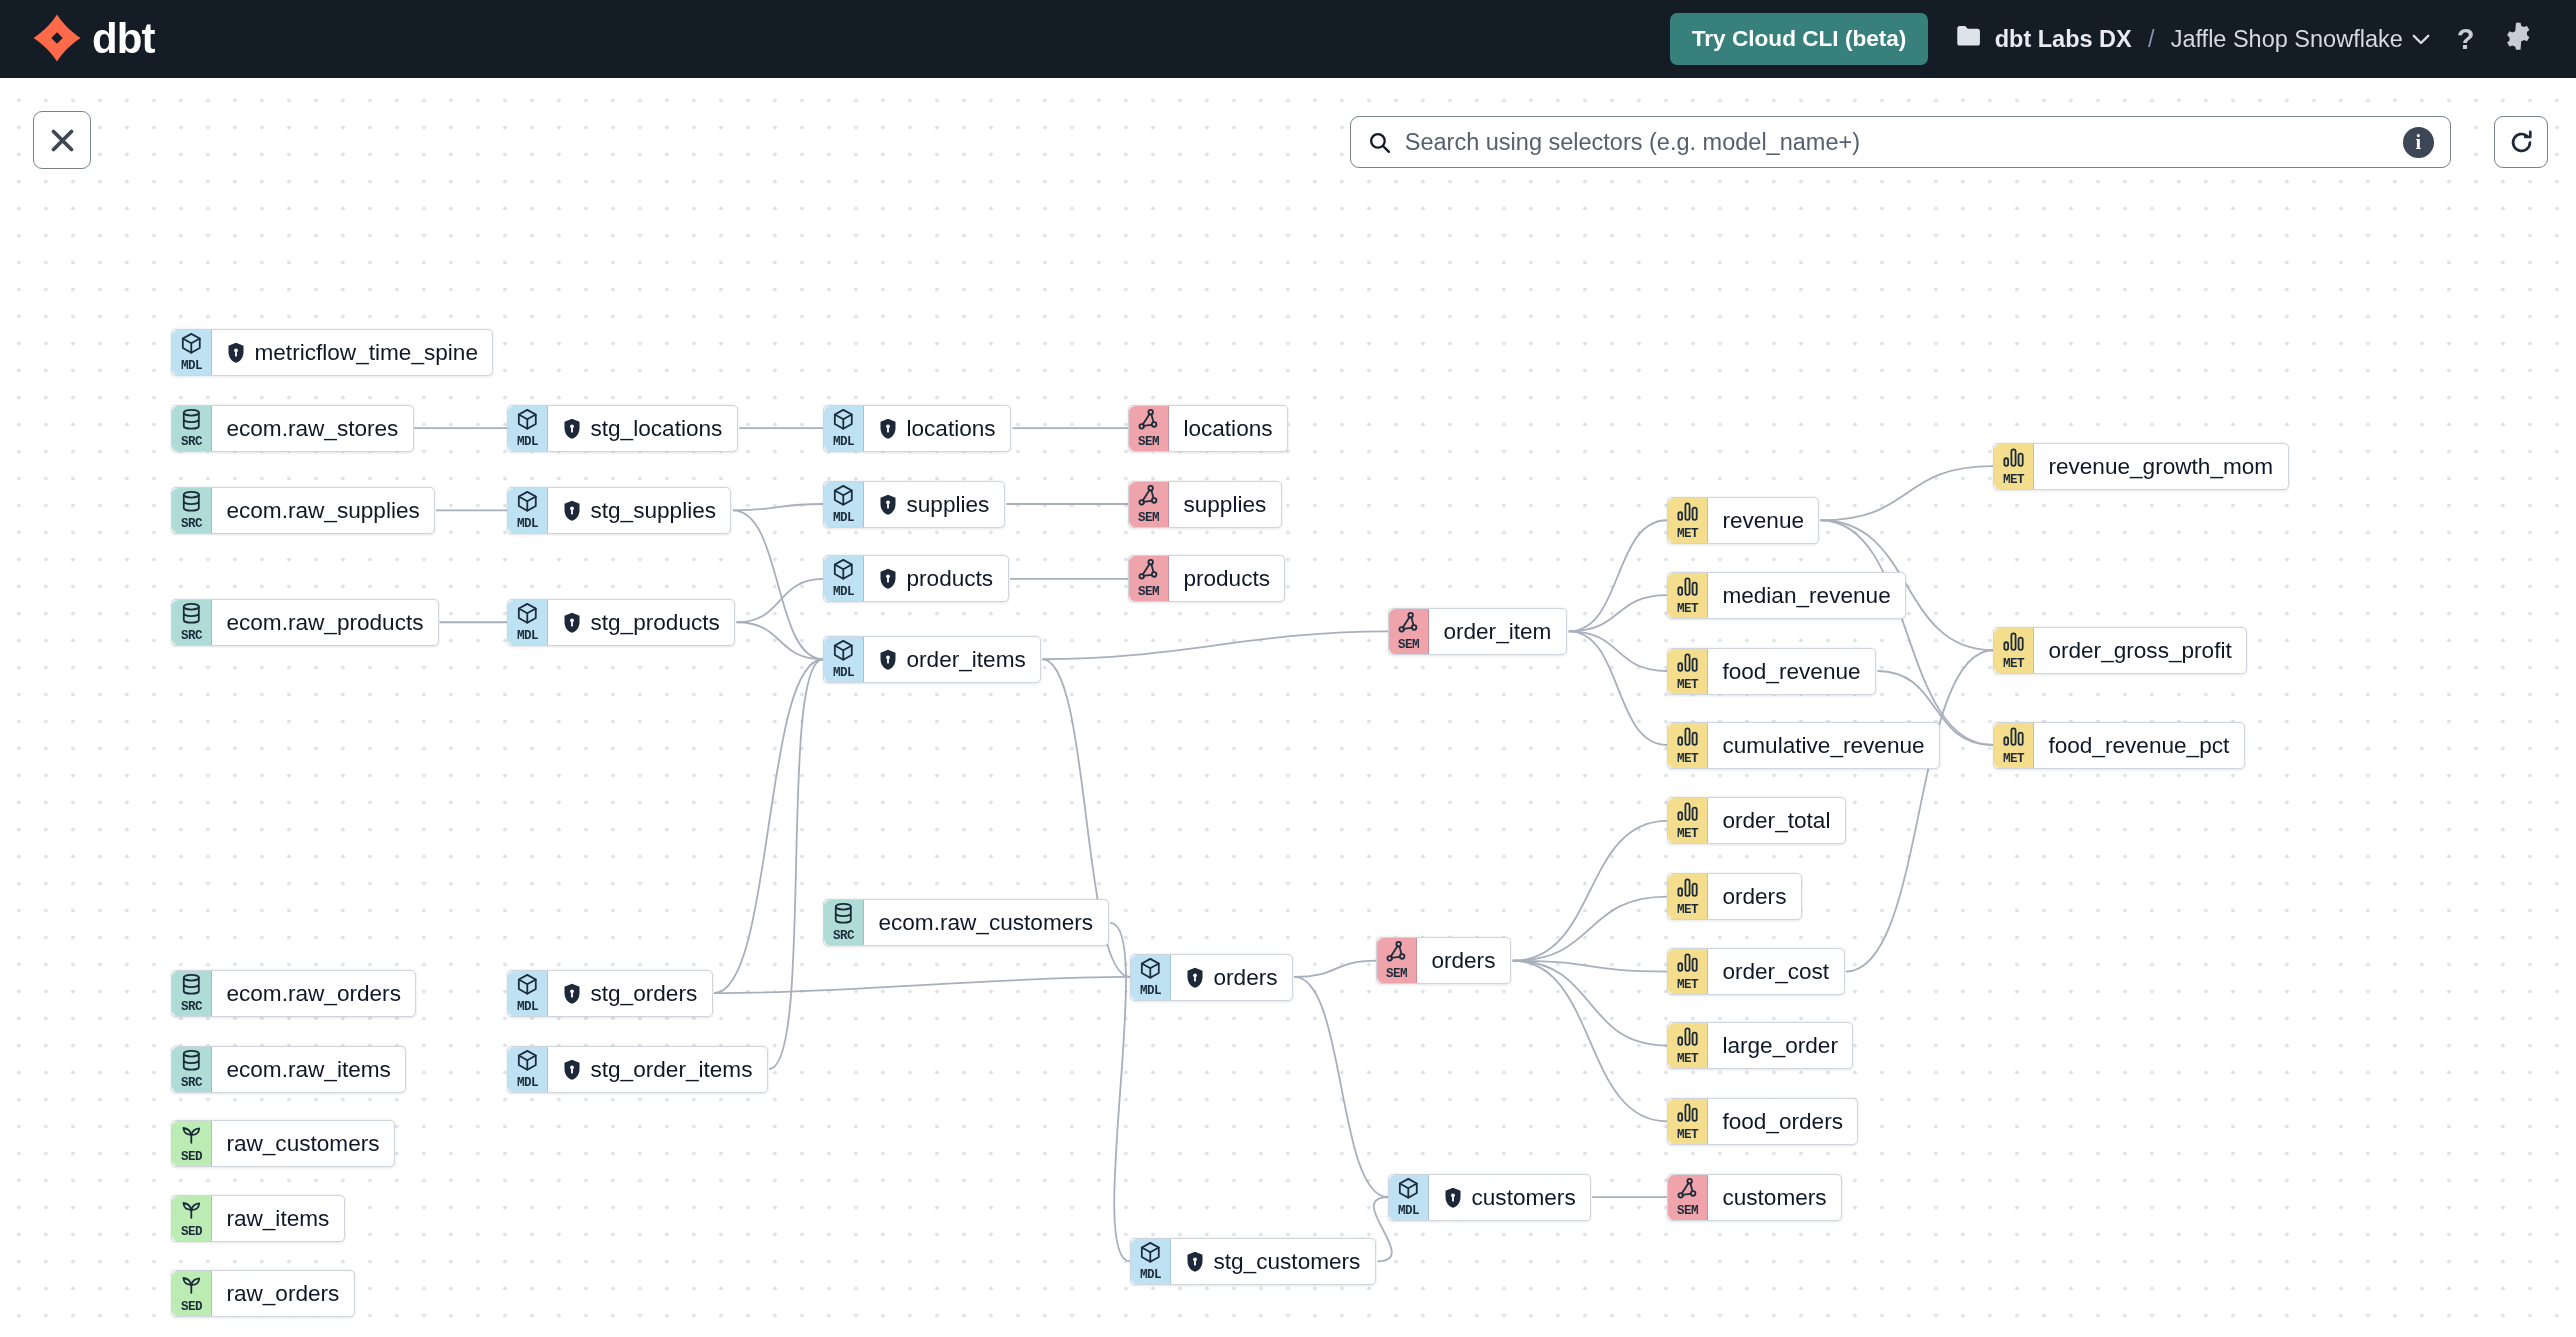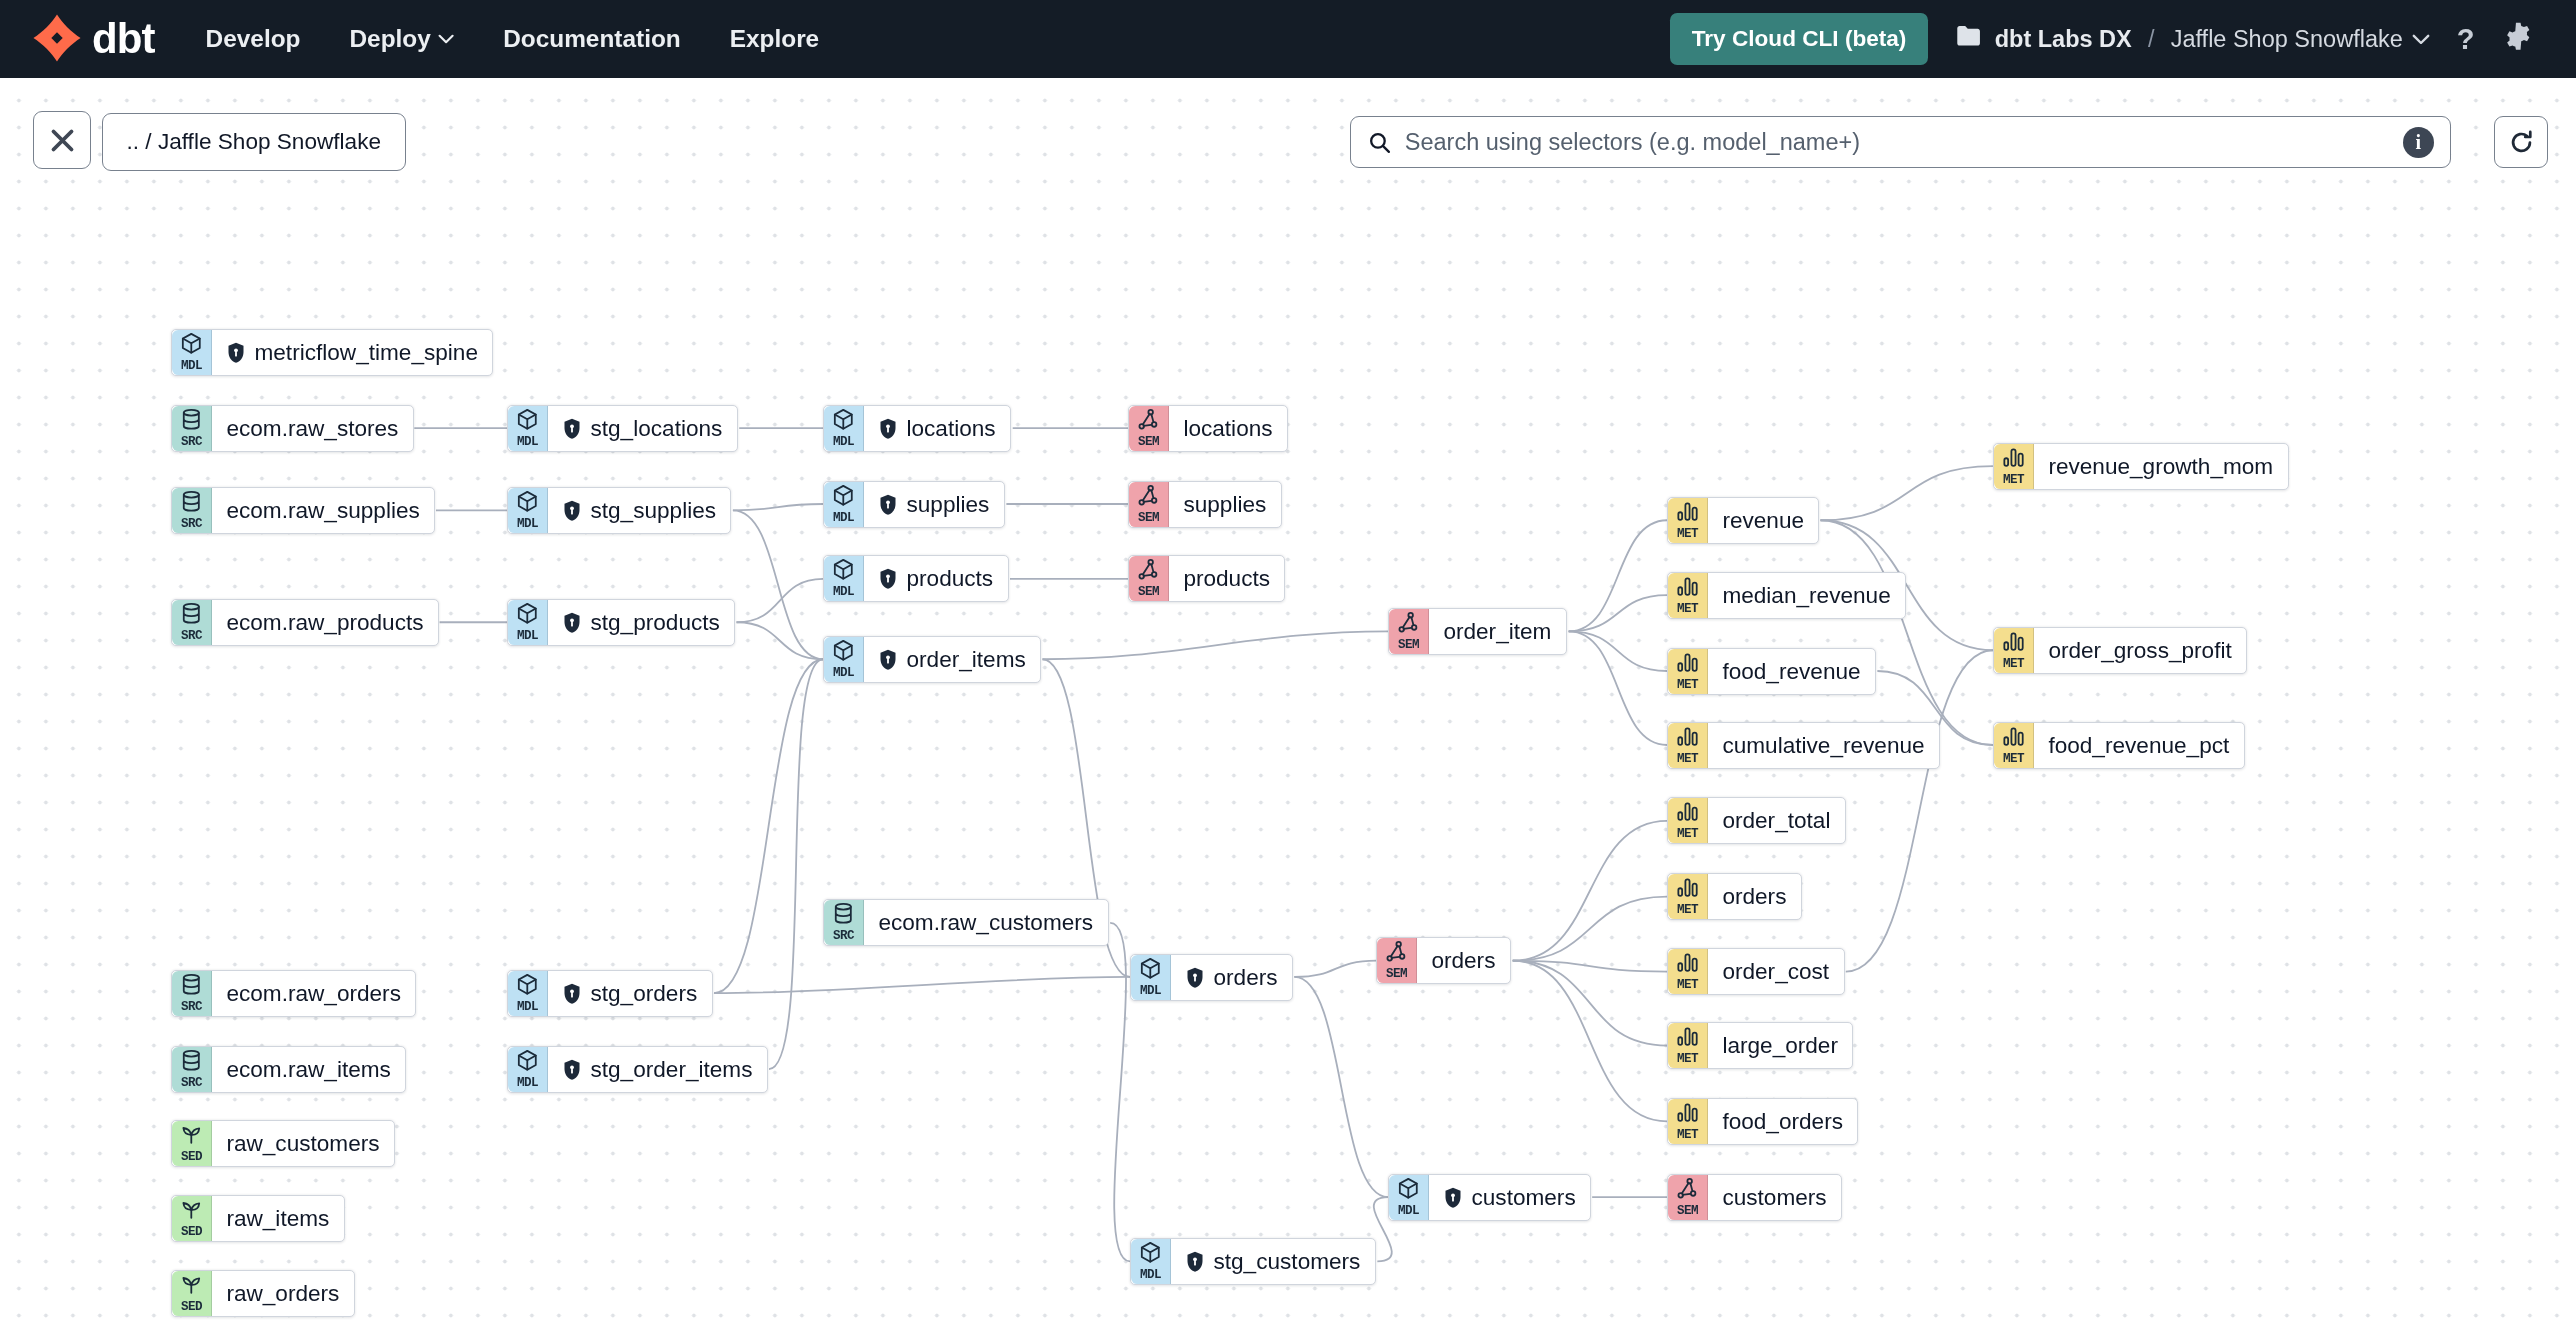--- a/index.html
+++ b/index.html
@@ -72,37 +72,20 @@
   <div class="nav-left">
     <div class="brand">
       <span>
         <svg width="52" height="52" viewBox="0 0 64 64">
           <path d="M32 3 C38 13 50 25 61 32 C50 39 38 51 32 61 C26 51 14 39 3 32 C14 25 26 13 32 3 Z" fill="#FF6B4A"></path>
           <path d="M32 25 L39 32 L32 39 L25 32 Z" fill="#141C26"></path>
         </svg>
       </span>
       <span class="brand-text">dbt</span>
     </div>
-    <nav class="nav-menu" id="nav-menu">
-        <span class="nav-item">
-          <span>Develop</span>
-        </span>
-        <span class="nav-item">
-          <span>Deploy</span>
-          <svg width="16.2" height="10" viewBox="0 0 20 12">
-            <path d="M2 2 L10 10 L18 2" stroke="#ECEFF2" stroke-width="2.6" fill="none" stroke-linecap="round" stroke-linejoin="round"></path>
-          </svg>
-        </span>
-        <span class="nav-item">
-          <span>Documentation</span>
-        </span>
-        <span class="nav-item">
-          <span>Explore</span>
-        </span>
-      </nav>
   </div>
   <div class="nav-right">
     <button class="cta-btn">Try Cloud CLI (beta)</button>
     <div class="account">
       <span>
         <svg width="27" height="23.5" viewBox="0 0 24 22">
           <path d="M1.5 4 c0-1.2 1-2.2 2.2-2.2 h5.2 l2.4 2.7 h9.2 c1.2 0 2.2 1 2.2 2.2 V18 c0 1.2-1 2.2-2.2 2.2 H3.7 c-1.2 0-2.2-1-2.2-2.2 Z" fill="#DEE3E9"></path>
         </svg>
       </span>
       <span class="acct-name">dbt Labs DX</span>
@@ -736,23 +719,20 @@
         </div>
       </div>
     </div>
 
   <div class="close-btn">
     <svg width="27" height="27" viewBox="0 0 24 24">
       <path d="M4 4 L20 20 M20 4 L4 20" stroke="#3F4754" stroke-width="3.4" stroke-linecap="round"></path>
     </svg>
   </div>
 
-  <div class="breadcrumb">
-    <span>.. / Jaffle Shop Snowflake</span>
-  </div>
 
   <div class="searchbar">
     <svg width="25" height="25" viewBox="0 0 24 24">
       <circle cx="10.5" cy="10.5" r="6.5" stroke="#111827" stroke-width="2.2" fill="none"></circle>
       <path d="M15.5 15.5 L21 21" stroke="#111827" stroke-width="2.2" stroke-linecap="round"></path>
     </svg>
     <input placeholder="Search using selectors (e.g. model_name+)" style="">
     <span class="info-dot">i</span>
   </div>
 

